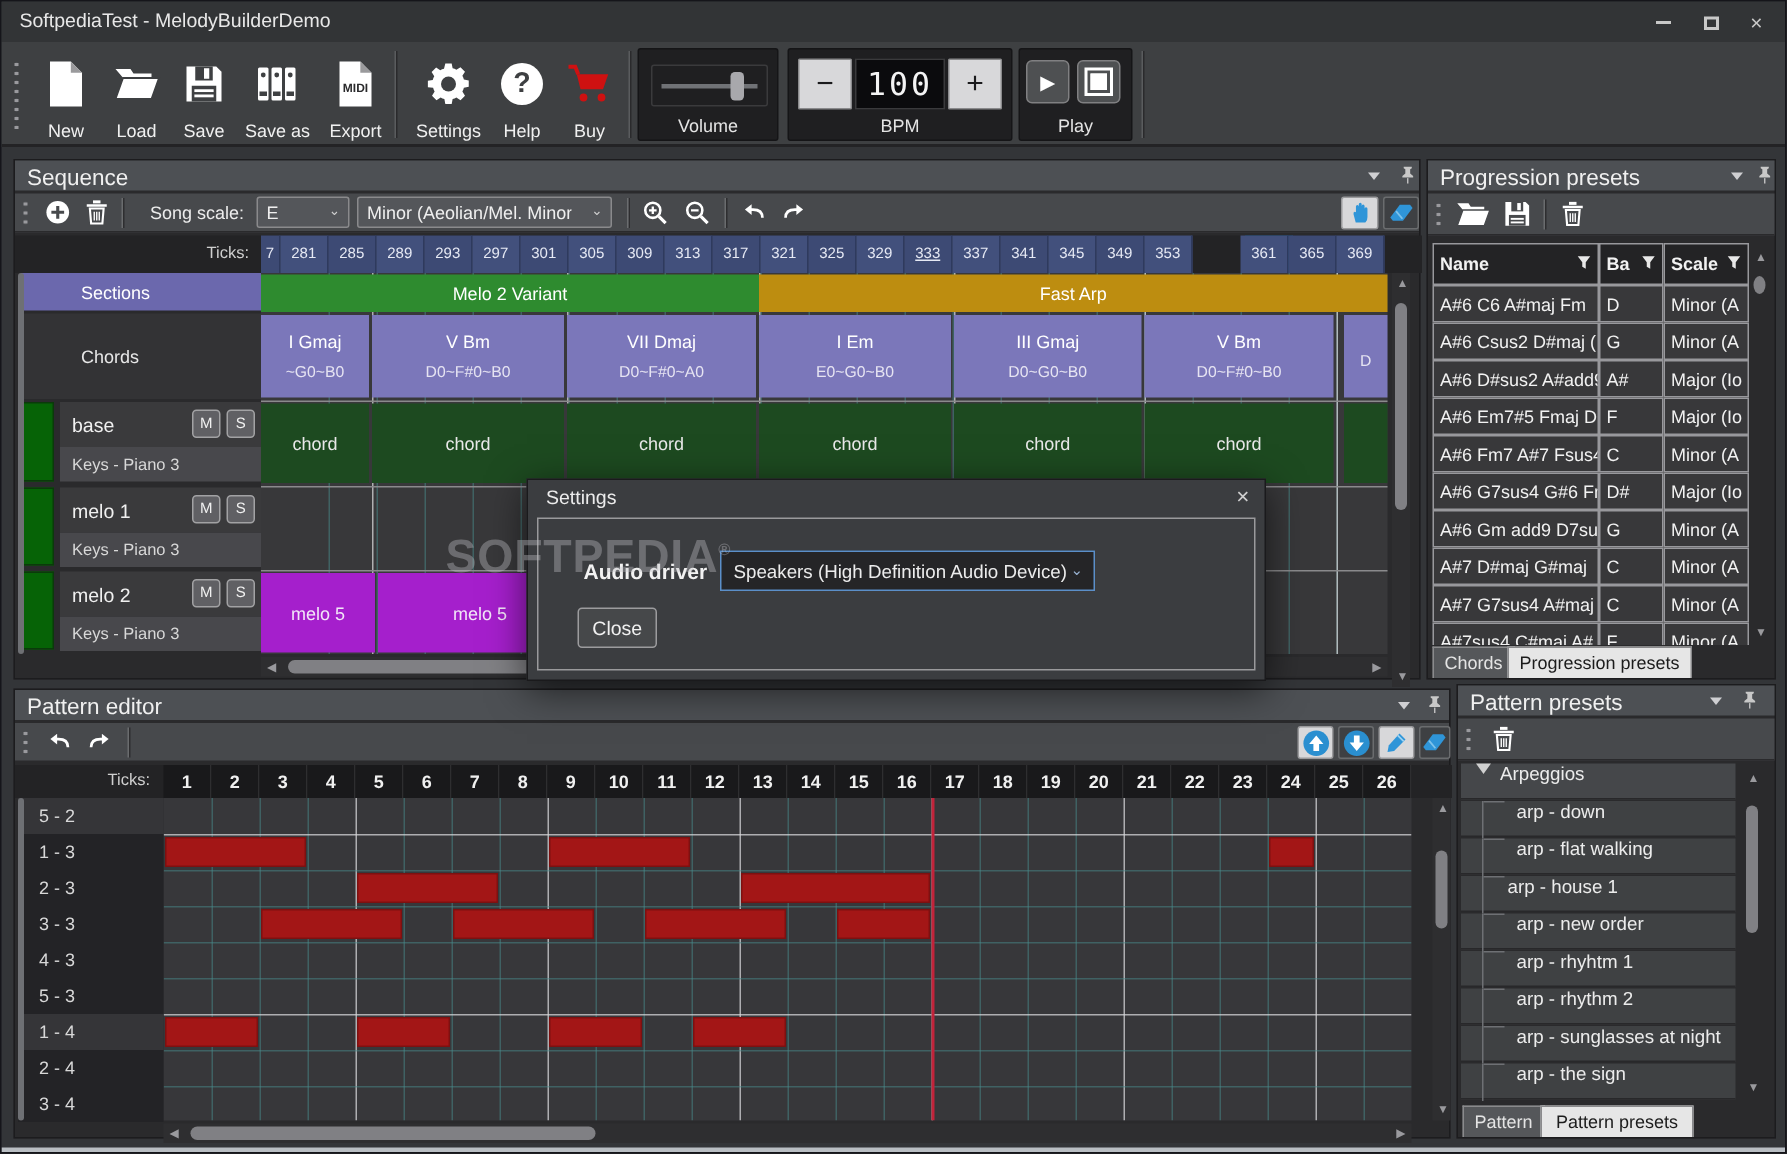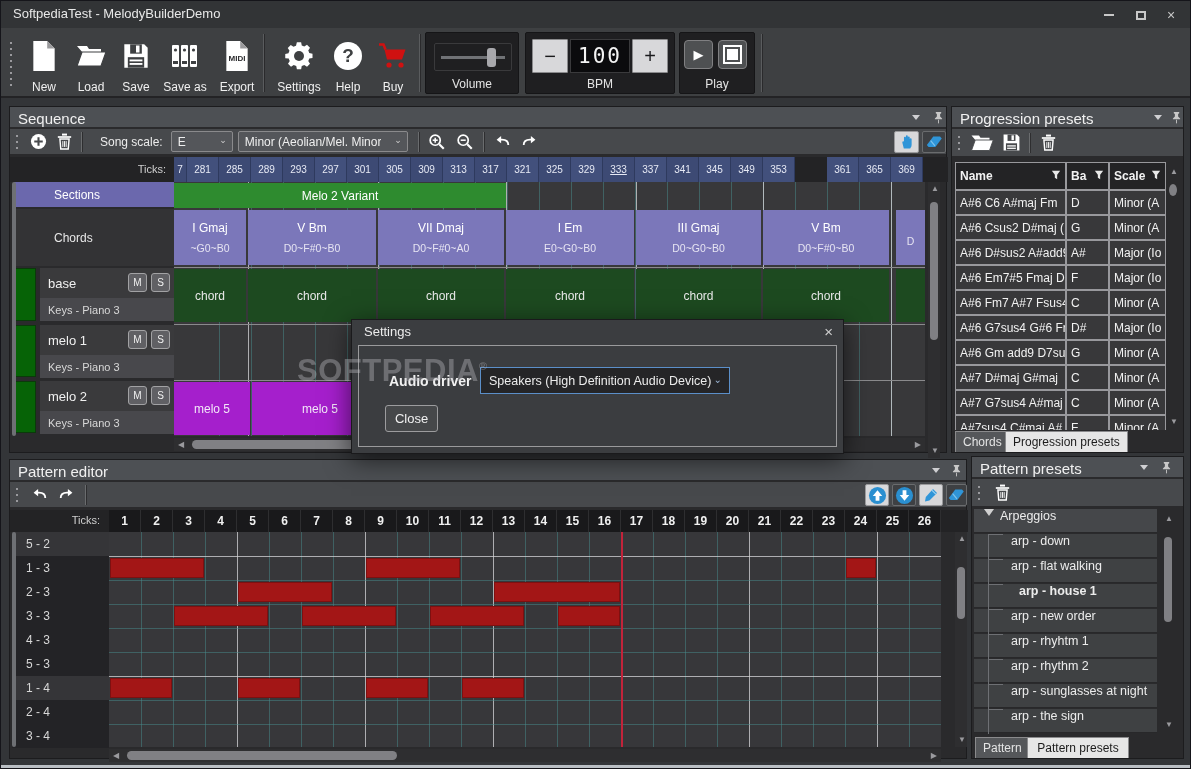--- a/index.html
+++ b/index.html
@@ -374,20 +374,21 @@
           <div class="vline whiteline" style="left: 204px; top: 0px; height: 100%;"></div>
           <div class="vline whiteline" style="left: 332px; top: 0px; height: 100%;"></div>
           <div class="vline whiteline" style="left: 462px; top: 0px; height: 100%;"></div>
           <div class="vline whiteline" style="left: 589px; top: 0px; height: 100%;"></div>
           <div class="vline whiteline" style="left: 717px; top: 0px; height: 100%;"></div>
         </div>
         <div style="position: absolute; left: 4px; top: 75px; width: 160px; height: 26px; background: rgb(107, 104, 173); color: rgb(255, 255, 255); font-size: 12px; display: flex; align-items: center; padding-left: 40px; border-bottom: 1px solid rgb(42, 42, 44);">Sections</div>
         <div style="position: absolute; left: 4px; top: 102px; width: 160px; height: 57px; background: rgb(51, 51, 53); color: rgb(232, 232, 232); font-size: 12px; display: flex; align-items: center; padding-left: 40px;">Chords</div>
         <div style="position: absolute; left: 164px; top: 75px; width: 751px; height: 27px;">
           <div class="secblock" style="left: 0px; width: 332px; background: rgb(46, 139, 47);">Melo 2 Variant</div>
+          <div class="secblock" style="left: 332px; width: 419px; background: rgb(189, 141, 16);">Fast Arp</div>
         </div>
         <div style="position: absolute; left: 164px; top: 102px; width: 751px; height: 57px;">
           <div class="chordblock" style="left: 0px; width: 72px;">
             <div class="cname">I Gmaj</div>
             <div class="cnotes">~G0~B0</div>
           </div>
           <div class="chordblock" style="left: 74px; width: 128px;">
             <div class="cname">V Bm</div>
             <div class="cnotes">D0~F#0~B0</div>
           </div>
@@ -780,21 +781,21 @@
           <span style="margin-left: 8px;">arp - down</span>
         </div>
         <div class="treerow" style="top: 102px;">
           <span style="width: 1px; height: 25px; background: rgb(110, 112, 116); margin-left: 14px;"></span>
           <span style="width: 14px; height: 1px; background: rgb(110, 112, 116);"></span>
           <span style="margin-left: 8px;">arp - flat walking</span>
         </div>
         <div class="treerow" style="top: 127px;">
           <span style="width: 1px; height: 25px; background: rgb(110, 112, 116); margin-left: 14px;"></span>
           <span style="width: 14px; height: 1px; background: rgb(110, 112, 116);"></span>
-          <span style="margin-left: 16px; font-weight: bold;">arp - house 1</span>
+          <span style="margin-left: 2px;">arp - house 1</span>
         </div>
         <div class="treerow" style="top: 152px;">
           <span style="width: 1px; height: 25px; background: rgb(110, 112, 116); margin-left: 14px;"></span>
           <span style="width: 14px; height: 1px; background: rgb(110, 112, 116);"></span>
           <span style="margin-left: 8px;">arp - new order</span>
         </div>
         <div class="treerow" style="top: 177px;">
           <span style="width: 1px; height: 25px; background: rgb(110, 112, 116); margin-left: 14px;"></span>
           <span style="width: 14px; height: 1px; background: rgb(110, 112, 116);"></span>
           <span style="margin-left: 8px;">arp - rhyhtm 1</span>

